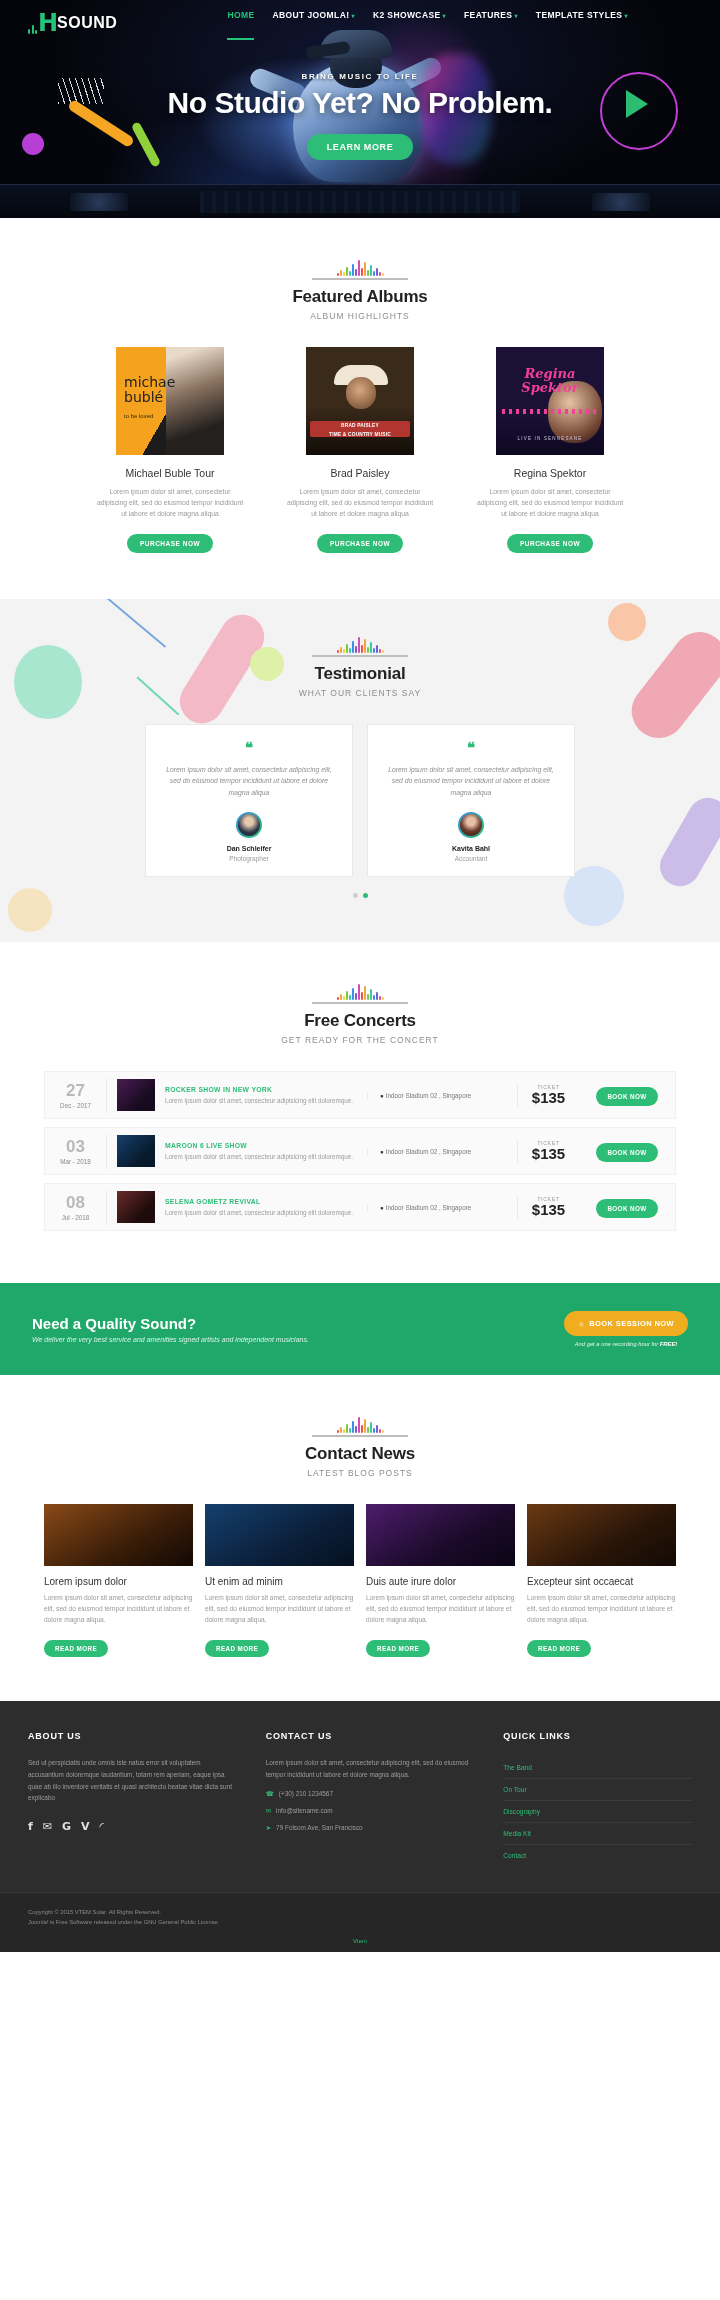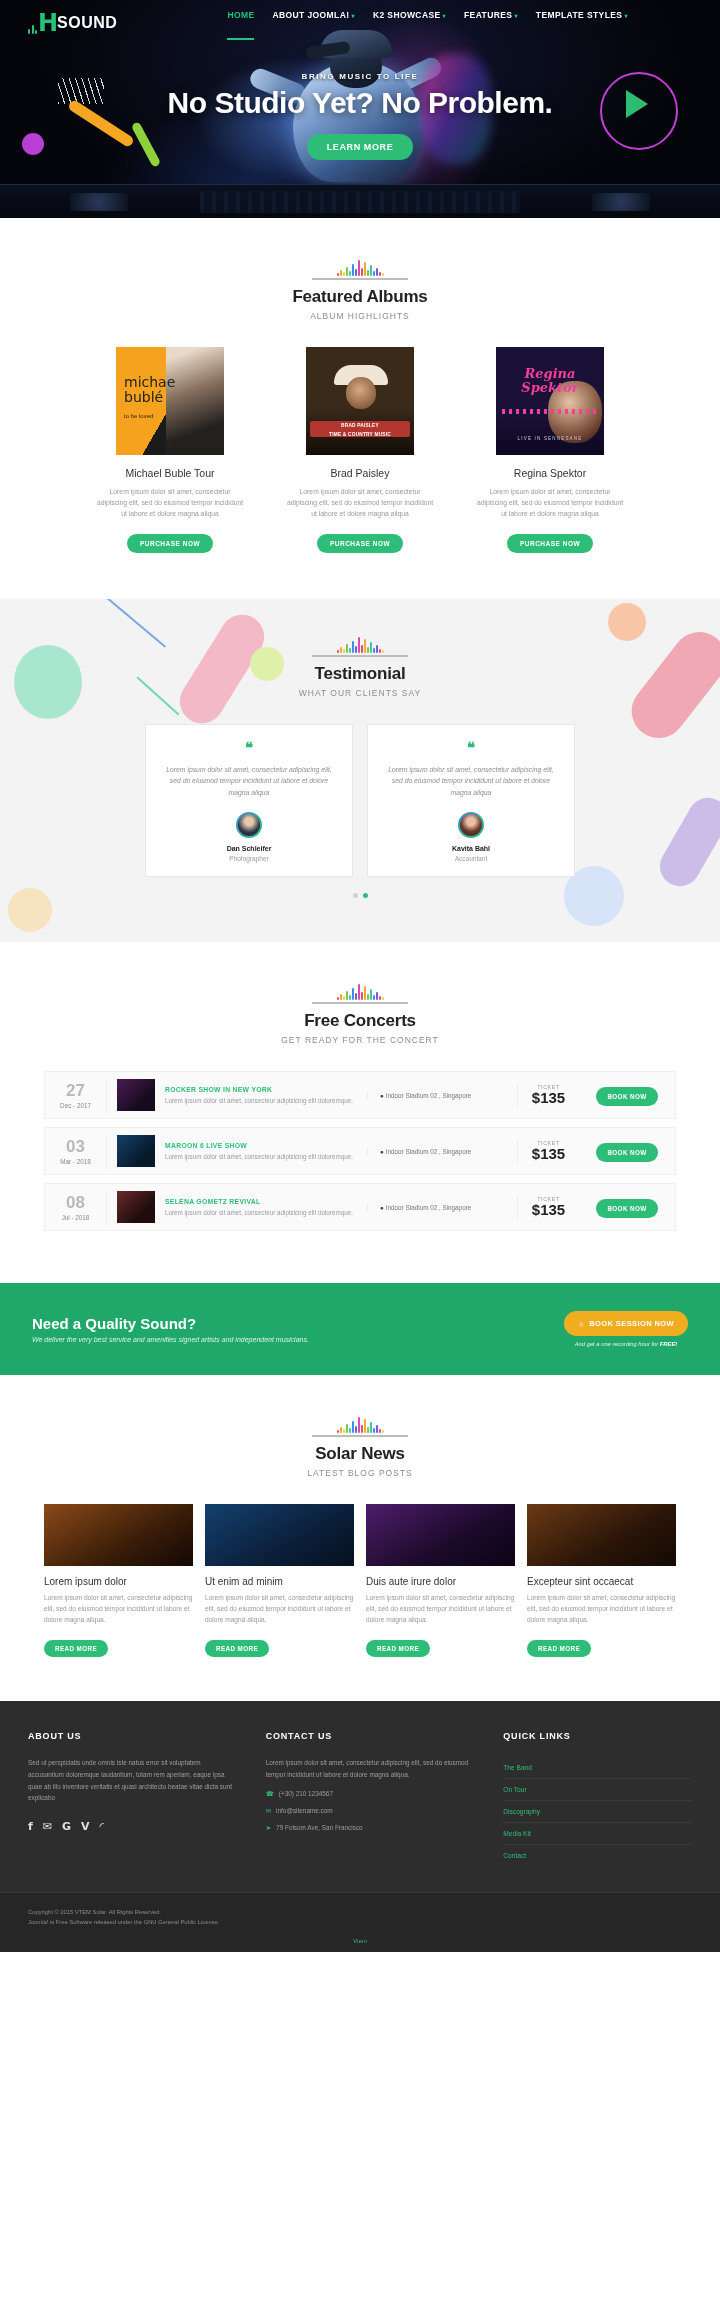--- a/index.html
+++ b/index.html
@@ -694,21 +694,21 @@
           <i style="height: 8px; background: rgb(232, 82, 79);"></i>
           <i style="height: 14px; background: rgb(240, 166, 60);"></i>
           <i style="height: 6px; background: rgb(122, 201, 67);"></i>
           <i style="height: 11px; background: rgb(60, 201, 167);"></i>
           <i style="height: 5px; background: rgb(60, 142, 232);"></i>
           <i style="height: 8px; background: rgb(122, 91, 214);"></i>
           <i style="height: 4px; background: rgb(214, 75, 176);"></i>
           <i style="height: 3px; background: rgb(242, 211, 60);"></i>
         </div>
       <div class="eq-rule"></div>
-      <div class="sec-title">Solar News</div>
+      <div class="sec-title">Contact News</div>
       <div class="sec-sub">LATEST BLOG POSTS</div>
     </div>
     <div class="news">
       <div class="n-card">
         <div class="n-img ni1"></div>
         <div class="n-title">Lorem ipsum dolor</div>
         <div class="n-desc">Lorem ipsum dolor sit amet, consectetur adipiscing elit, sed do eiusmod tempor incididunt ut labore et dolore magna aliqua.</div>
         <button class="btn-read">READ MORE</button>
       </div>
       <div class="n-card">

